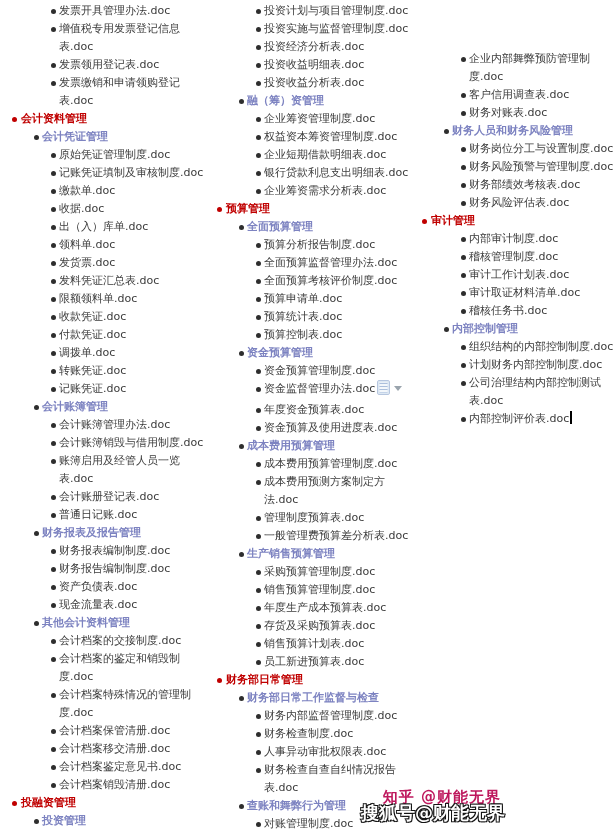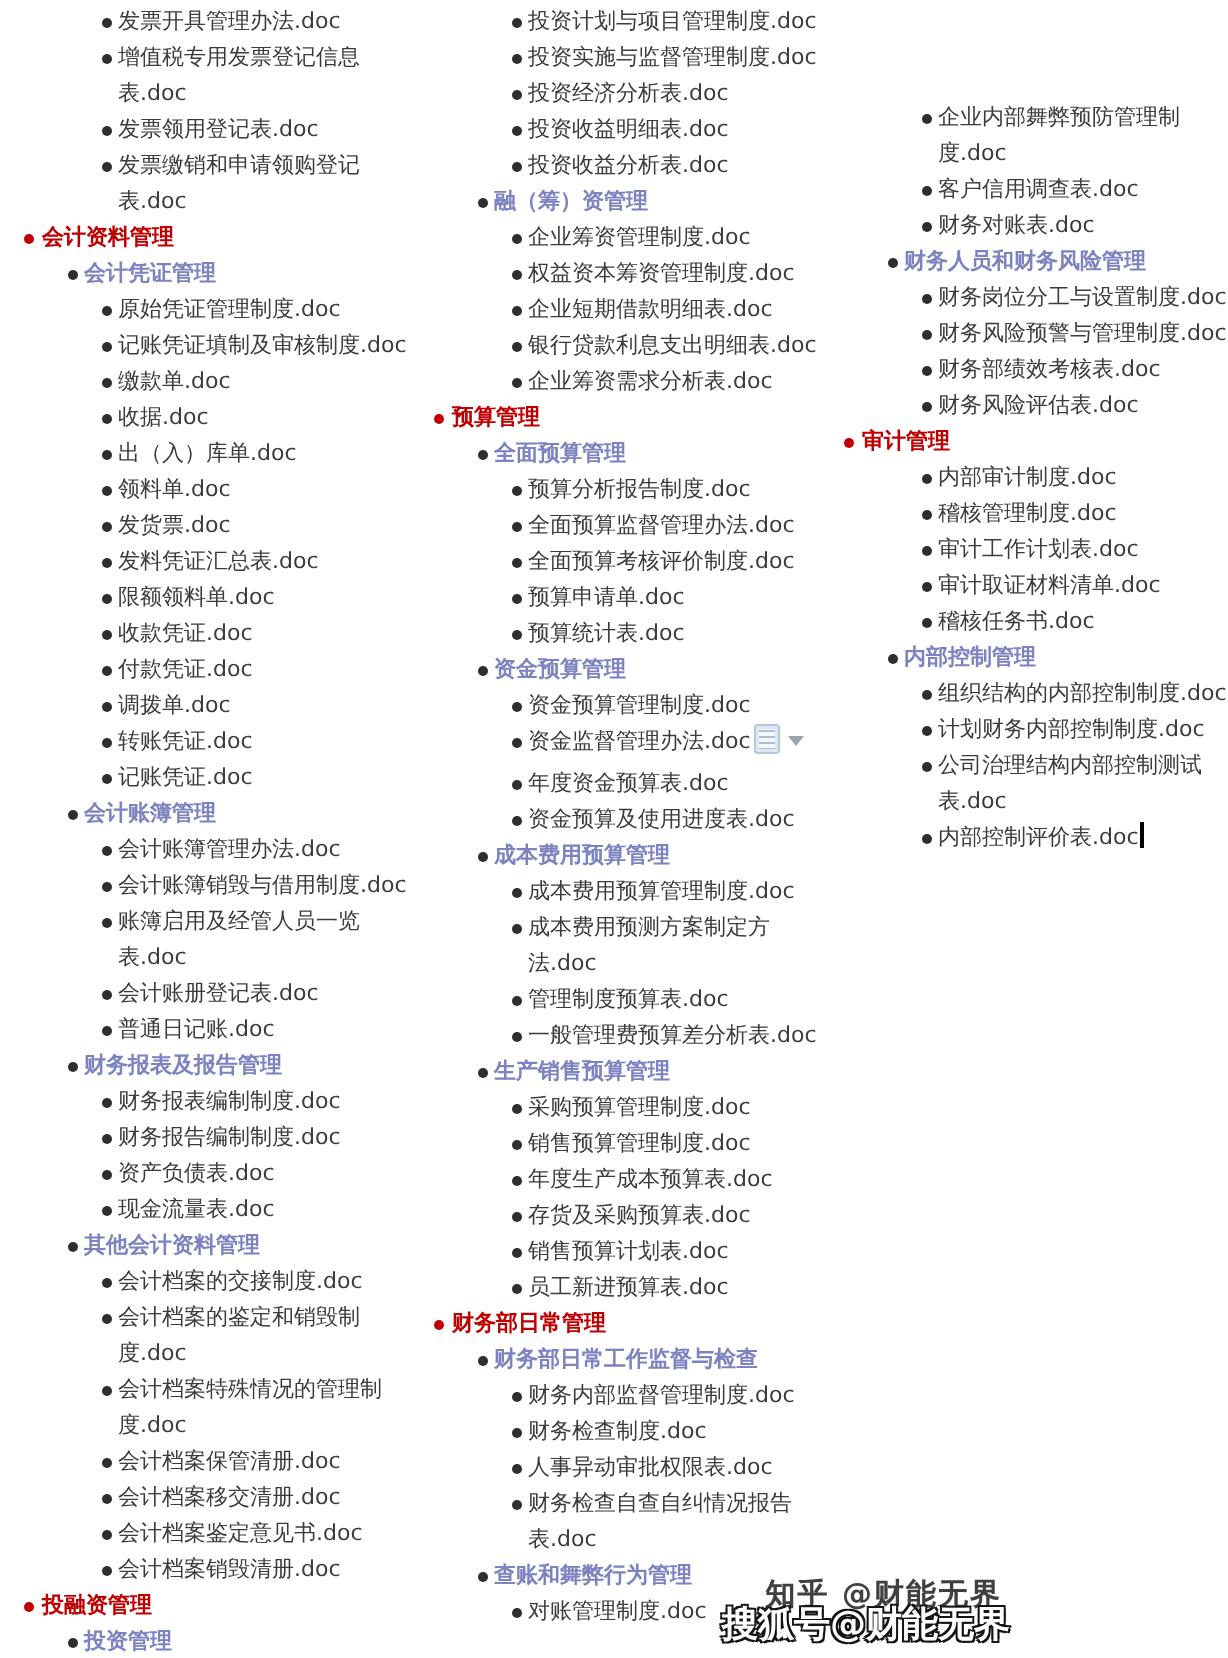--- a/index.html
+++ b/index.html
@@ -42,21 +42,21 @@
     border-top:5px solid #9aa4ad;
   }
   
   .text-cursor{
     display:inline-block;width:2px;height:13px;background:#000;
     vertical-align:-2px;margin-left:1px;
   }
   
   .wm-back{
     position:absolute;right:11px;bottom:23px;z-index:1;
-    font-size:15px;font-weight:bold;color:#404040;letter-spacing:1px;white-space:nowrap;
+    font-size:15px;font-weight:bold;color:#be185d;letter-spacing:1px;white-space:nowrap;
   }
   .wm-front{
     position:absolute;right:7px;bottom:7px;z-index:2;
     font-size:18px;font-weight:bold;color:#ffffff;white-space:nowrap;
     -webkit-text-stroke:1.2px #141414;paint-order:stroke fill;
     text-shadow:-1px -1px 0 #141414,1px -1px 0 #141414,-1px 1px 0 #141414,1px 1px 0 #141414;
   }
 </style>
 </head>
 <body>
@@ -120,20 +120,21 @@
         <li class="l3"><span>企业短期借款明细表.doc</span></li>
         <li class="l3"><span>银行贷款利息支出明细表.doc</span></li>
         <li class="l3"><span>企业筹资需求分析表.doc</span></li>
         <li class="l1"><span>预算管理</span></li>
         <li class="l2"><span>全面预算管理</span></li>
         <li class="l3"><span>预算分析报告制度.doc</span></li>
         <li class="l3"><span>全面预算监督管理办法.doc</span></li>
         <li class="l3"><span>全面预算考核评价制度.doc</span></li>
         <li class="l3"><span>预算申请单.doc</span></li>
         <li class="l3"><span>预算统计表.doc</span></li>
+        <li class="l3"><span>预算控制表.doc</span></li>
         <li class="l2"><span>资金预算管理</span></li>
         <li class="l3"><span>资金预算管理制度.doc</span></li>
         <li class="l3"><span>资金监督管理办法.doc</span><span class="attach"><span class="attach-page"></span><span class="attach-caret"></span></span></li>
         <li class="l3"><span>年度资金预算表.doc</span></li>
         <li class="l3"><span>资金预算及使用进度表.doc</span></li>
         <li class="l2"><span>成本费用预算管理</span></li>
         <li class="l3"><span>成本费用预算管理制度.doc</span></li>
         <li class="l3"><span>成本费用预测方案制定方法.doc</span></li>
         <li class="l3"><span>管理制度预算表.doc</span></li>
         <li class="l3"><span>一般管理费预算差分析表.doc</span></li>

